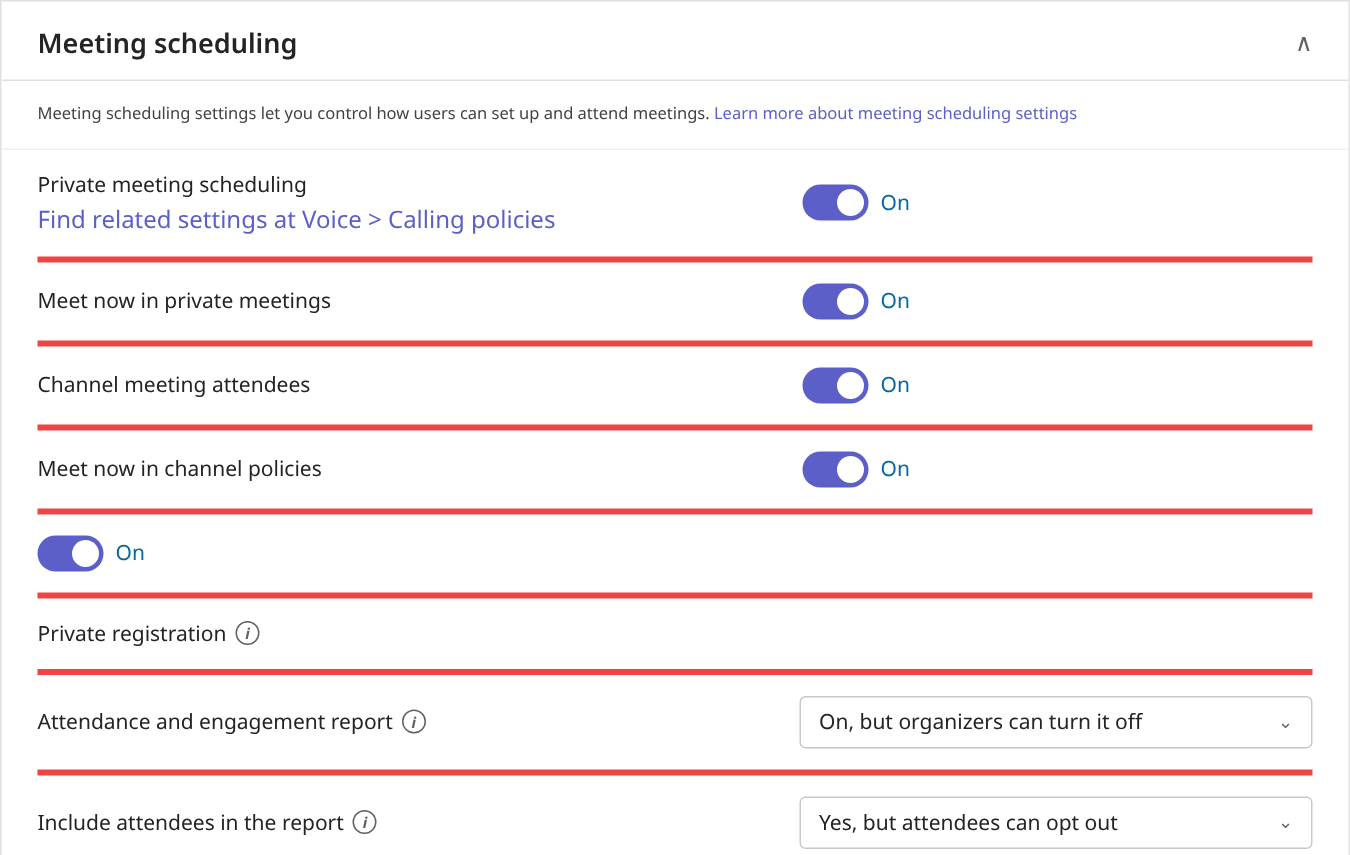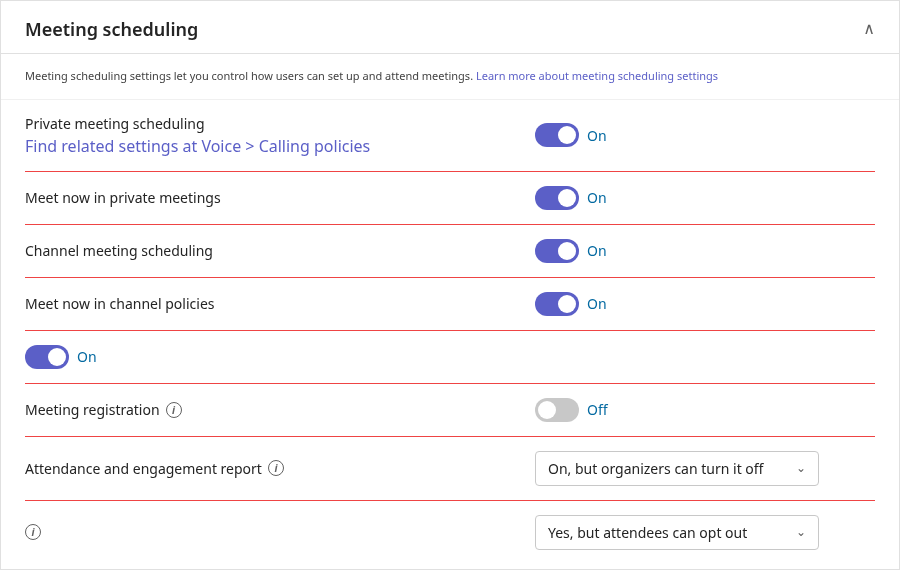--- a/index.html
+++ b/index.html
@@ -44,21 +44,21 @@
       color: #5b5fc7;
       text-decoration: none;
     }
     .settings-list {
       padding: 0 24px;
     }
     .setting-row {
       display: flex;
       align-items: center;
       padding: 14px 0;
-      border-bottom: 1px solid #ef4444;
+      border-bottom: 4px solid #ef4444;
       gap: 12px;
     }
     .setting-row:last-child { border-bottom: none; }
     .setting-label-col {
       flex: 1;
       min-width: 0;
     }
     .setting-label {
       font-size: 14px;
       color: #242424;
@@ -129,21 +129,21 @@
       font-size: 14px;
       color: #0369a1;
     }
     
     .dropdown {
       display: flex;
       justify-content: space-between;
       border: 1px solid #c8c8c8;
       border-radius: 4px;
       padding: 7px 12px;
-      width: 284px;
+      width: 342px;
       cursor: pointer;
       background: #fff;
       font-size: 14px;
       color: #242424;
     }
     .dropdown-chevron {
       color: #616161;
       font-size: 12px;
       margin-left: 8px;
     }
@@ -192,21 +192,21 @@
               <div class="toggle-track"></div>
               <div class="toggle-thumb"></div>
             </div>
             <span class="toggle-label">On</span>
           </div>
         </div>
       </div>
       <div class="setting-row">
         <div class="setting-label-col">
           <div class="setting-label">
-            <span>Channel meeting scheduling</span>
+            <span>Channel meeting attendees</span>
           </div>
         </div>
         <div class="control-col">
           <div class="toggle-wrap">
             <div class="toggle on">
               <div class="toggle-track"></div>
               <div class="toggle-thumb"></div>
             </div>
             <span class="toggle-label">On</span>
           </div>
@@ -235,51 +235,43 @@
               <div class="toggle-track"></div>
               <div class="toggle-thumb"></div>
             </div>
             <span class="toggle-label">On</span>
           </div>
         </div>
       </div>
       <div class="setting-row">
         <div class="setting-label-col">
           <div class="setting-label">
-            <span>Meeting registration</span>
+            <span>Private registration</span>
             <span class="info-icon">i</span>
-          </div>
-        </div>
-        <div class="control-col">
-          <div class="toggle-wrap">
-            <div class="toggle off">
-              <div class="toggle-track"></div>
-              <div class="toggle-thumb"></div>
-            </div>
-            <span class="toggle-label">Off</span>
           </div>
         </div>
       </div>
       <div class="setting-row">
         <div class="setting-label-col">
           <div class="setting-label">
             <span>Attendance and engagement report</span>
             <span class="info-icon">i</span>
           </div>
         </div>
         <div class="control-col">
           <div class="dropdown">
             <span>On, but organizers can turn it off</span>
             <span class="dropdown-chevron">⌄</span>
           </div>
         </div>
       </div>
       <div class="setting-row">
         <div class="setting-label-col">
           <div class="setting-label">
+            <span>Include attendees in the report</span>
             <span class="info-icon">i</span>
           </div>
         </div>
         <div class="control-col">
           <div class="dropdown">
             <span>Yes, but attendees can opt out</span>
             <span class="dropdown-chevron">⌄</span>
           </div>
         </div>
       </div>

